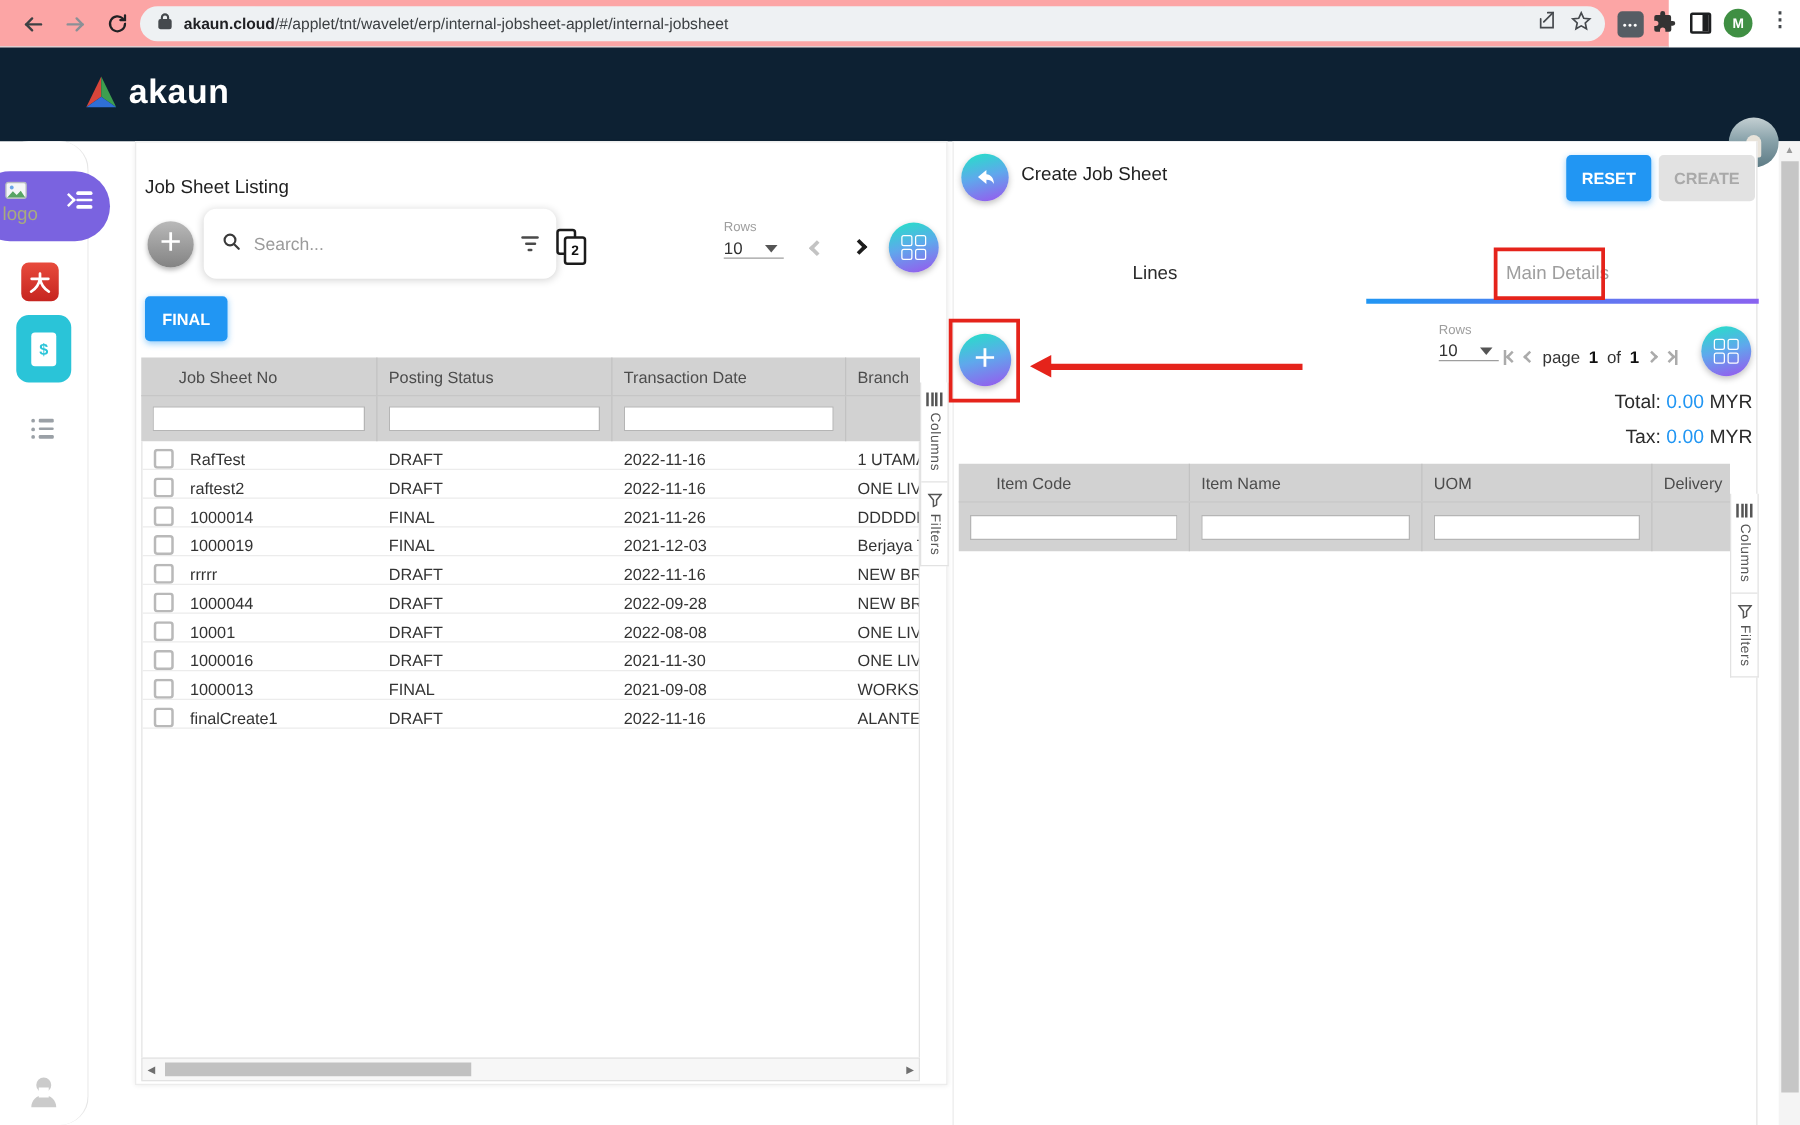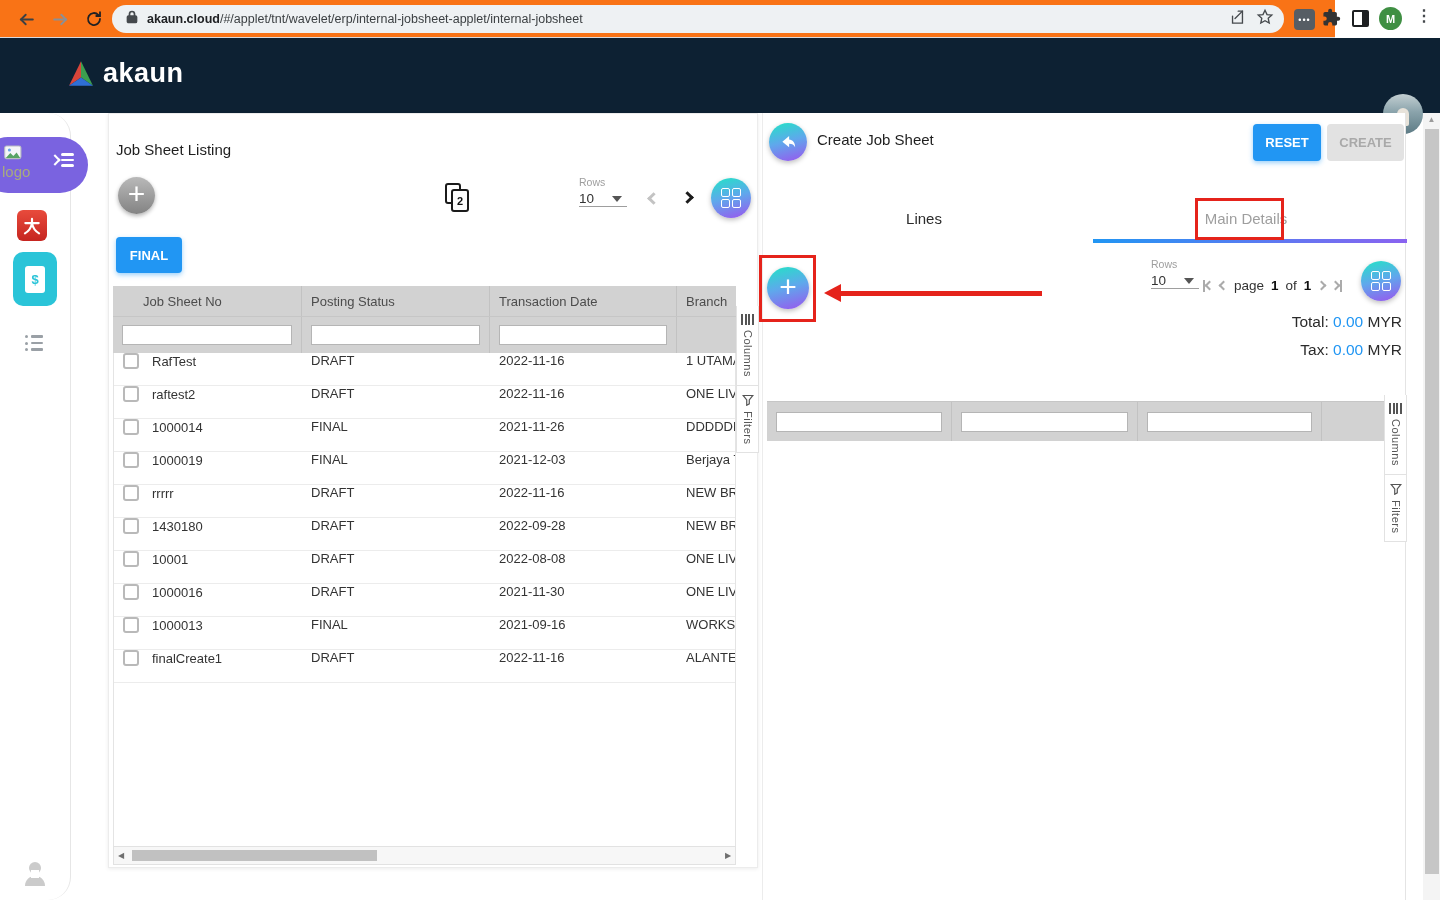--- a/index.html
+++ b/index.html
@@ -1,20 +1,20 @@
 <!DOCTYPE html>
 <html><head>
 <meta charset="utf-8">
 <style>
   html,body{margin:0;padding:0;background:#fff;}
   *{box-sizing:border-box;font-family:"Liberation Sans",sans-serif;}
   .screen{position:relative;width:1440px;height:900px;overflow:hidden;background:#fff;}
 
   
-  .chrome{position:absolute;left:0;top:0;width:1335px;height:38px;background:#f97316;border-bottom:1px solid #d8dade;}
+  .chrome{position:absolute;left:0;top:0;width:1335px;height:38px;background:#fca5a5;border-bottom:1px solid #d8dade;}
   .nav-ic{position:absolute;top:7px;width:24px;height:24px;color:#45494d;display:flex;align-items:center;justify-content:center;}
   .omnibox{position:absolute;left:112px;top:5px;width:1172px;height:28px;background:#eef1f3;border-radius:14px;display:flex;align-items:center;}
   .lock{margin-left:14px;flex:0 0 auto;}
   .url{margin-left:9px;font-size:12.5px;color:#202124;white-space:nowrap;}
   .url .dom{font-weight:bold;}
   .url .path{color:#3c4043;}
   .omni-right{position:absolute;right:10px;top:2px;display:flex;gap:10px;align-items:center;height:24px;}
   .ext-dots{position:absolute;left:1294px;top:9px;width:21px;height:21px;background:#565d64;border-radius:4px;color:#fff;font-size:9px;letter-spacing:1px;display:flex;align-items:center;justify-content:center;}
   .puzzle{position:absolute;left:1322px;top:8px;}
   .panel-ic{position:absolute;left:1352px;top:10px;width:17px;height:17px;border:2.4px solid #1d1f21;border-radius:2px;}
@@ -91,21 +91,21 @@
   .copy2 .front{position:absolute;left:2px;top:2px;width:18px;height:23px;border:2px solid #1b1b1b;border-radius:3px;background:#fff;font-size:11px;font-weight:bold;color:#111;display:flex;align-items:center;justify-content:center;}
   .lp-rows{position:absolute;left:470px;top:62px;}
   .lp-chevl{position:absolute;left:540px;top:80px;}
   .lp-chevr{position:absolute;left:574px;top:79px;}
   .lp-grid{position:absolute;left:602px;top:64px;width:40px;height:40px;}
   .final-btn{position:absolute;left:7px;top:123px;width:66px;height:36px;}
   .ltable-head{left:4px;top:172px;width:623px;height:30px;}
   .ltable-filter{left:4px;top:202px;width:623px;height:37px;}
   .lc1{width:188px;}.lc2{width:188px;}.lc3{width:187px;}.lc4{flex:1;min-width:0;}
   .ltable-body{position:absolute;left:4px;top:239px;width:623px;height:493px;border-left:1px solid #e4e4e4;border-right:1px solid #e4e4e4;overflow:hidden;}
-  .lrow{display:flex;align-items:flex-start;height:33px;border-bottom:1px solid #ececec;font-size:13px;color:#333;}
+  .lrow{display:flex;align-items:flex-end;height:23px;border-bottom:1px solid #ececec;font-size:13px;color:#333;}
   .lrow .lc{padding-left:9px;white-space:nowrap;overflow:hidden;display:flex;align-items:center;gap:13px;}
   .lvtabs{left:627px;top:192px;}
   .hscroll{position:absolute;left:4px;top:732px;width:623px;height:19px;background:#f7f7f7;border:1px solid #e2e2e2;display:flex;align-items:center;}
   .hs-arrow{width:14px;text-align:center;font-size:8px;color:#6f6f6f;flex:0 0 auto;}
   .hs-track{flex:1;height:11px;position:relative;}
   .hs-thumb{position:absolute;left:4px;top:0;width:245px;height:11px;background:#c1c1c1;}
 
   
   .rpanel{position:absolute;left:762px;top:113px;width:644px;height:787px;background:#fff;border-left:1px solid #ececec;border-right:1px solid #e4e4e4;}
   .back-btn{position:absolute;left:6px;top:10px;width:38px;height:38px;}
@@ -276,20 +276,34 @@
     </div>
   </div>
 
   <div class="lpanel">
     <div class="lp-title">Job Sheet Listing</div>
 
     <div class="plus-gray">
         <span class="plus-glyph">+</span>
       </div>
 
+    <div class="searchbox">
+      <span>
+        <svg width="16" height="16" viewBox="0 0 24 24" fill="none" stroke="#3a3a3a" stroke-width="2.6" stroke-linecap="round">
+            <circle cx="10.5" cy="10.5" r="6.5"></circle>
+            <path d="M15.5 15.5 21 21"></path>
+          </svg>
+      </span>
+      <input type="text" placeholder="Search..." style="">
+      <span class="filter-lines">
+          <i></i>
+          <i></i>
+          <i></i>
+        </span>
+    </div>
 
     <div class="copy2">
       <span class="back"></span>
       <span class="front">2</span>
     </div>
 
     <div class="lp-rows">
       <div class="rows-label">Rows</div>
       <div style="display:flex;align-items:center;gap:18px;margin-top:3px;">
         <span class="rows-value">10</span>
@@ -372,21 +386,21 @@
             <span class="cb"></span>
             <span>rrrrr</span>
           </div>
           <div class="lc lc2">DRAFT</div>
           <div class="lc lc3">2022-11-16</div>
           <div class="lc lc4">NEW BRA</div>
         </div>
         <div class="lrow">
           <div class="lc lc1">
             <span class="cb"></span>
-            <span>1430180</span>
+            <span>1000044</span>
           </div>
           <div class="lc lc2">DRAFT</div>
           <div class="lc lc3">2022-09-28</div>
           <div class="lc lc4">NEW BRA</div>
         </div>
         <div class="lrow">
           <div class="lc lc1">
             <span class="cb"></span>
             <span>10001</span>
           </div>
@@ -402,21 +416,21 @@
           <div class="lc lc2">DRAFT</div>
           <div class="lc lc3">2021-11-30</div>
           <div class="lc lc4">ONE LIVIN</div>
         </div>
         <div class="lrow">
           <div class="lc lc1">
             <span class="cb"></span>
             <span>1000013</span>
           </div>
           <div class="lc lc2">FINAL</div>
-          <div class="lc lc3">2021-09-16</div>
+          <div class="lc lc3">2021-09-08</div>
           <div class="lc lc4">WORKSH</div>
         </div>
         <div class="lrow">
           <div class="lc lc1">
             <span class="cb"></span>
             <span>finalCreate1</span>
           </div>
           <div class="lc lc2">DRAFT</div>
           <div class="lc lc3">2022-11-16</div>
           <div class="lc lc4">ALANTES</div>
@@ -505,20 +519,26 @@
         </span>
     </div>
 
     <div class="totals t-total">
       <span>Total:</span> <span class="amt">0.00</span> <span>MYR</span>
     </div>
     <div class="totals t-tax">
       <span>Tax:</span> <span class="amt">0.00</span> <span>MYR</span>
     </div>
 
+    <div class="thead rtable-head">
+      <div class="th rc1">Item Code</div>
+      <div class="th rc2">Item Name</div>
+      <div class="th rc3">UOM</div>
+      <div class="th rc4">Delivery</div>
+    </div>
     <div class="tfilter rtable-filter">
       <div class="fcell rc1">
           <input style="">
         </div>
       <div class="fcell rc2">
           <input style="">
         </div>
       <div class="fcell rc3">
           <input style="">
         </div>

